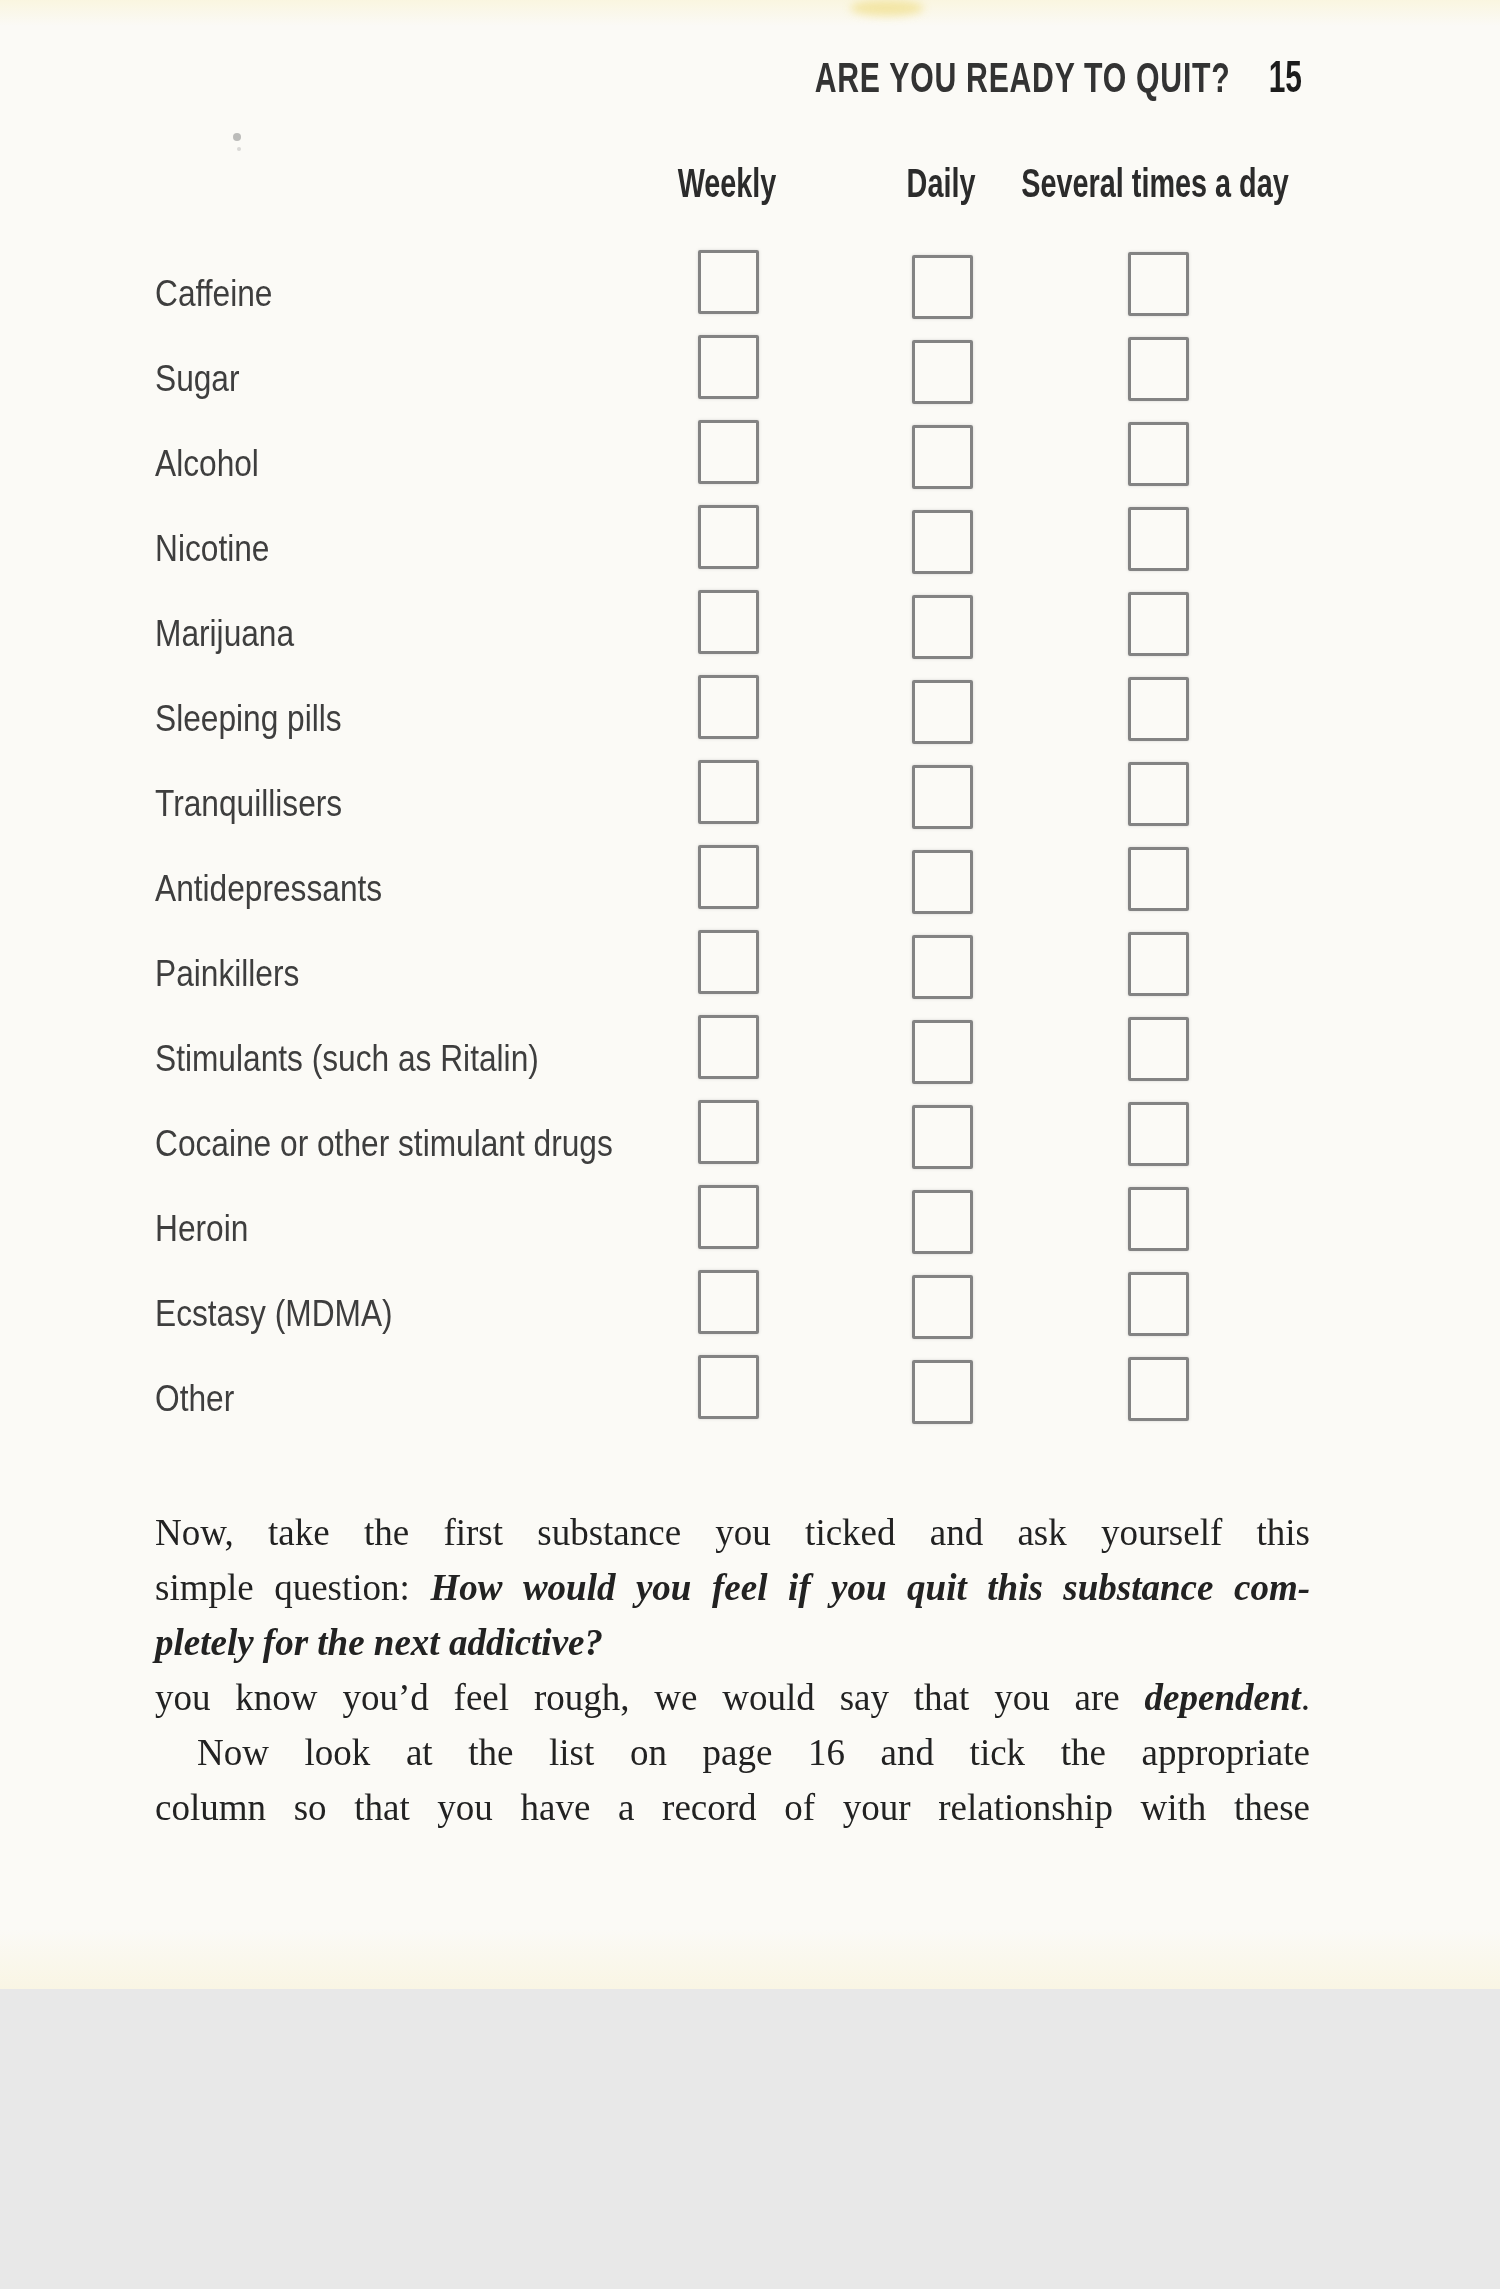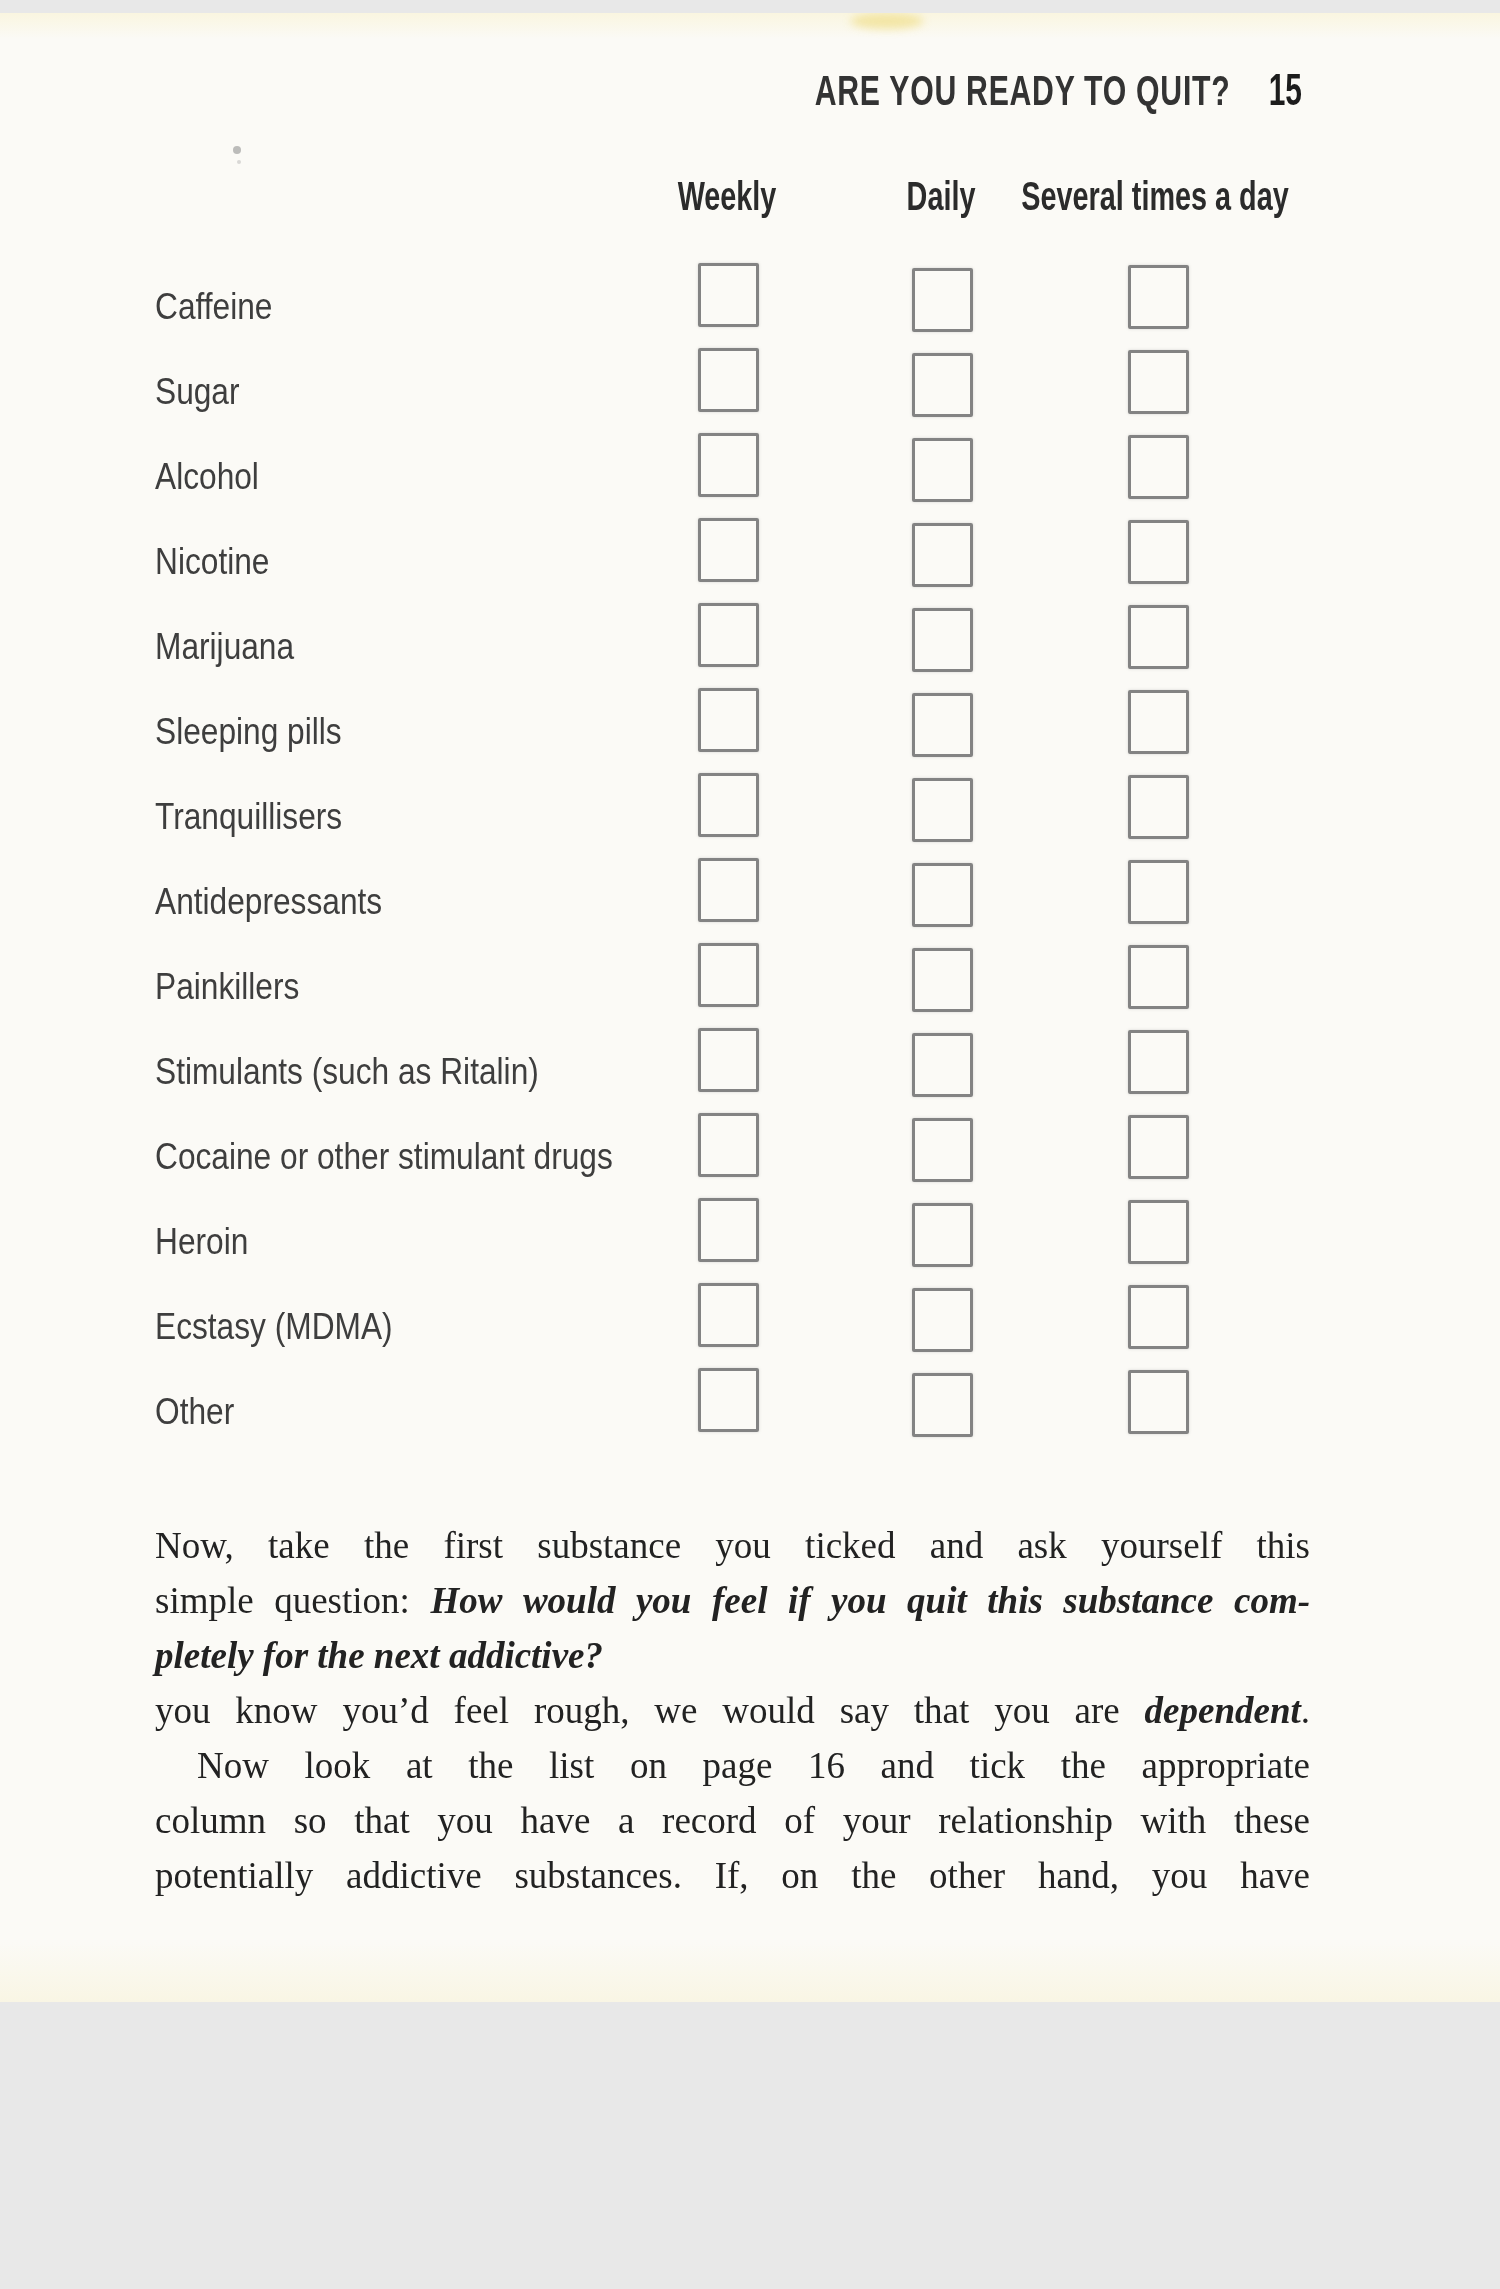--- a/index.html
+++ b/index.html
@@ -1,17 +1,17 @@
 <!DOCTYPE html>
 <html><head>
 <meta charset="utf-8">
 <style>
   html,body{margin:0;padding:0;background:#e8e8e8;}
   .page{
-    position:relative;width:1500px;height:1989px;margin:13px auto;
+    position:relative;width:1500px;height:1989px;margin:0 auto;
     background:#fbfaf6;overflow:hidden;
     font-family:"Liberation Sans",sans-serif;
   }
   
   .tint-top{position:absolute;left:0;top:0;width:1500px;height:26px;
     background:linear-gradient(to bottom,rgba(249,242,206,.55),rgba(249,242,206,0));}
   .tint-bottom{position:absolute;left:0;bottom:0;width:1500px;height:60px;
     background:linear-gradient(to top,rgba(247,241,210,.5),rgba(247,241,210,0));}
   .blob{position:absolute;left:850px;top:0;width:74px;height:16px;border-radius:50%;
     background:#f2e39a;filter:blur(4px);opacity:.85;}
@@ -124,16 +124,15 @@
   <div class="box c1" style="--r:13"></div>
   <div class="box c2" style="--r:13"></div>
 
   <div class="bodytext">
     <div class="bline"><span class="rn">Now, take the first substance you ticked and ask yourself this</span><span class="ri"></span><span class="rn"></span></div>
     <div class="bline"><span class="rn">simple question: </span><span class="ri">How would you feel if you quit this substance com-</span><span class="rn"></span></div>
     <div class="bline short"><span class="rn"></span><span class="ri">pletely for the next addictive?</span><span class="rn"></span></div>
     <div class="bline"><span class="rn">you know you’d feel rough, we would say that you are </span><span class="ri">dependent</span><span class="rn">.</span></div>
     <div class="bline ind"><span class="rn">Now look at the list on page 16 and tick the appropriate</span><span class="ri"></span><span class="rn"></span></div>
     <div class="bline"><span class="rn">column so that you have a record of your relationship with these</span><span class="ri"></span><span class="rn"></span></div>
-    <div class="bline"><span class="rn">potentially addictive substances. If, on the other hand, you have</span><span class="ri"></span><span class="rn"></span></div>
   </div>
 
 </div>
 
 </body></html>

